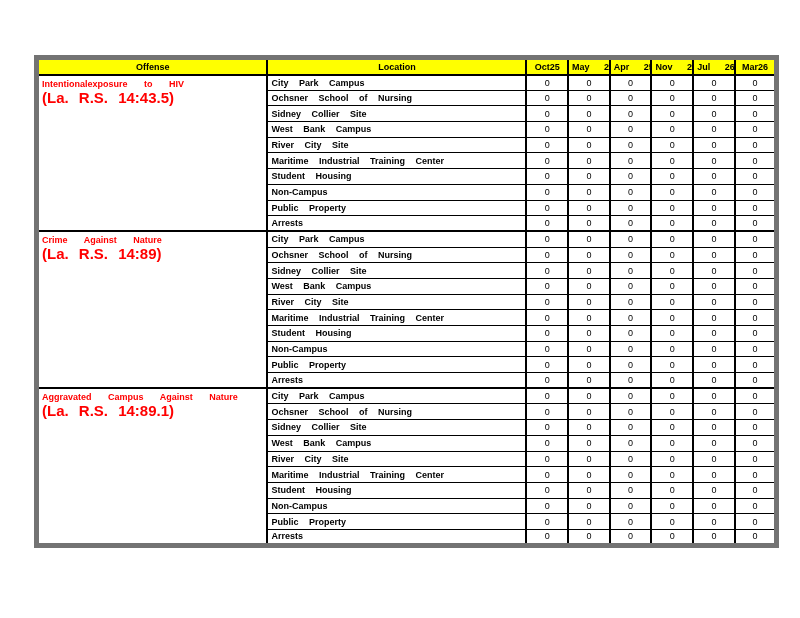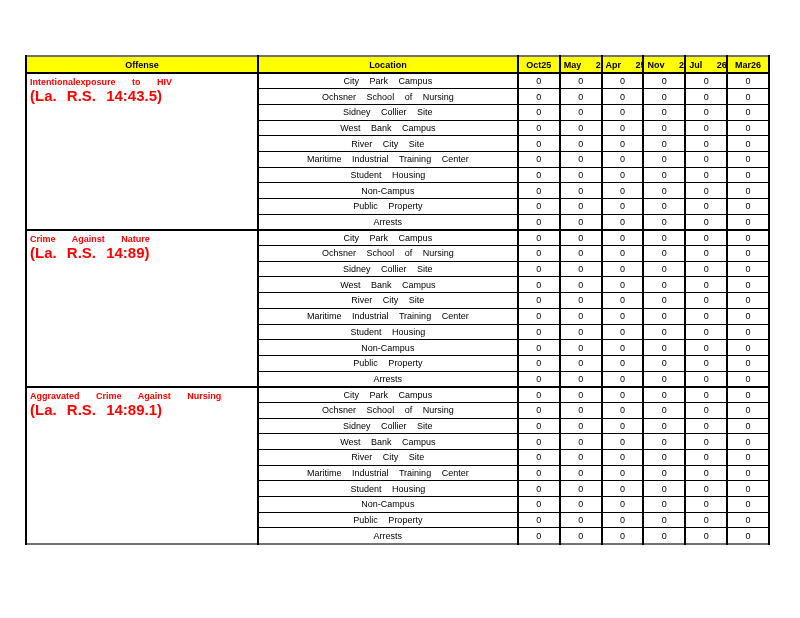--- a/index.html
+++ b/index.html
@@ -10,26 +10,26 @@
   }
   .page {
     position: relative;
     width: 800px;
     height: 618px;
     background: #ffffff;
     overflow: hidden;
   }
   table.crime-table {
     position: absolute;
-    left: 25px;
+    left: 34px;
     top: 55px;
     width: 745px;
     border-collapse: collapse;
     table-layout: fixed;
-    border: 2px solid #737373;
+    border: 5px solid #737373;
   }
   th, td {
     border: 1px solid #000000;
     border-left-width: 2px;
     border-right-width: 2px;
     padding: 0 3px;
     overflow: hidden;
     white-space: nowrap;
   }
   thead th {
@@ -62,23 +62,23 @@
   }
   .offense-statute {
     color: #FF0000;
     font-weight: 700;
     font-size: 15px;
     line-height: 13px;
     word-spacing: 6px;
     white-space: nowrap;
   }
   td.location-cell {
-    text-align: center;
+    text-align: left;
     word-spacing: 8px;
-    font-weight: 400;
+    font-weight: 700;
   }
   td.value-cell {
     text-align: center;
     font-weight: 400;
   }
 </style>
 </head>
 <body>
 
 <div class="page">
@@ -279,21 +279,21 @@
           <td class="location-cell">Arrests</td>
           <td class="value-cell">0</td>
           <td class="value-cell">0</td>
           <td class="value-cell">0</td>
           <td class="value-cell">0</td>
           <td class="value-cell">0</td>
           <td class="value-cell">0</td>
         </tr>
         <tr class="group-start">
           <td class="offense-cell" rowspan="10">
-            <div class="offense-title">Aggravated Crime Against Nursing</div>
+            <div class="offense-title">Aggravated Campus Against Nature</div>
             <div class="offense-statute">(La. R.S. 14:89.1)</div>
           </td>
           <td class="location-cell">City Park Campus</td>
           <td class="value-cell">0</td>
           <td class="value-cell">0</td>
           <td class="value-cell">0</td>
           <td class="value-cell">0</td>
           <td class="value-cell">0</td>
           <td class="value-cell">0</td>
         </tr>

